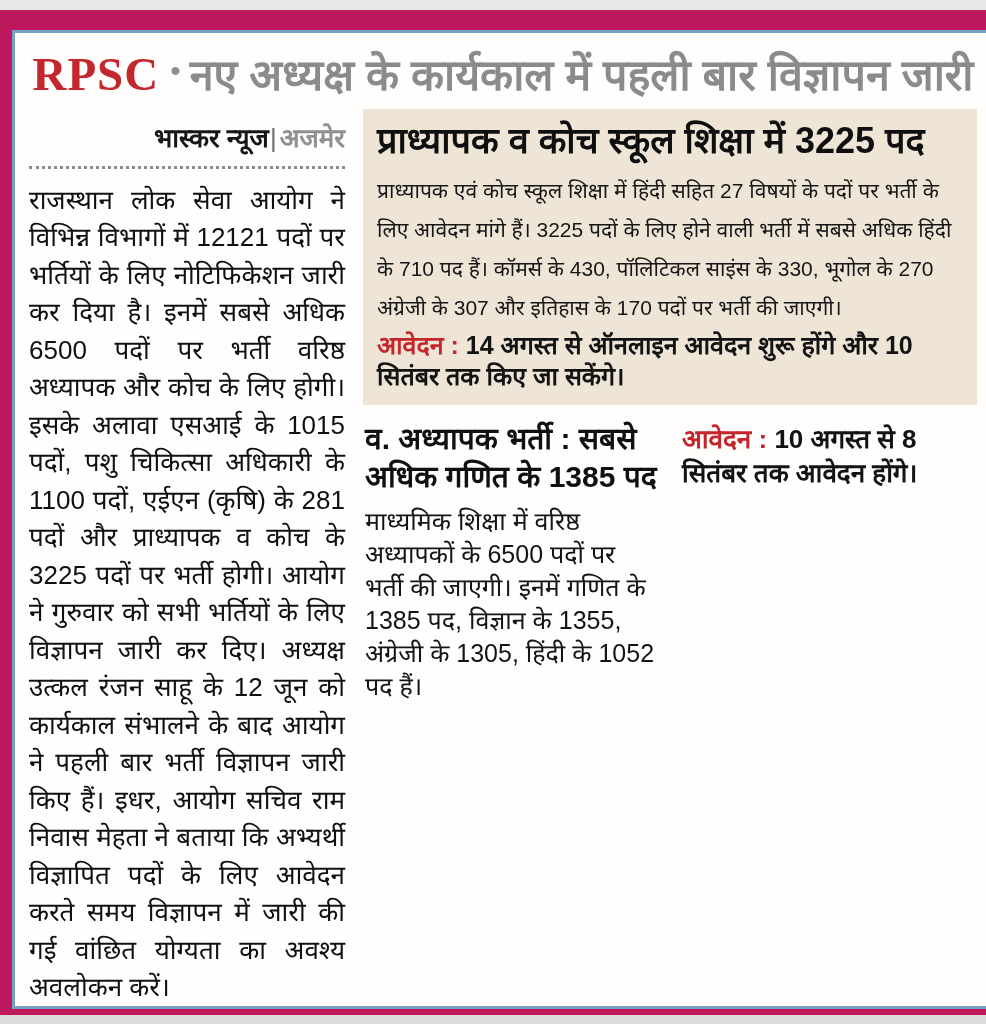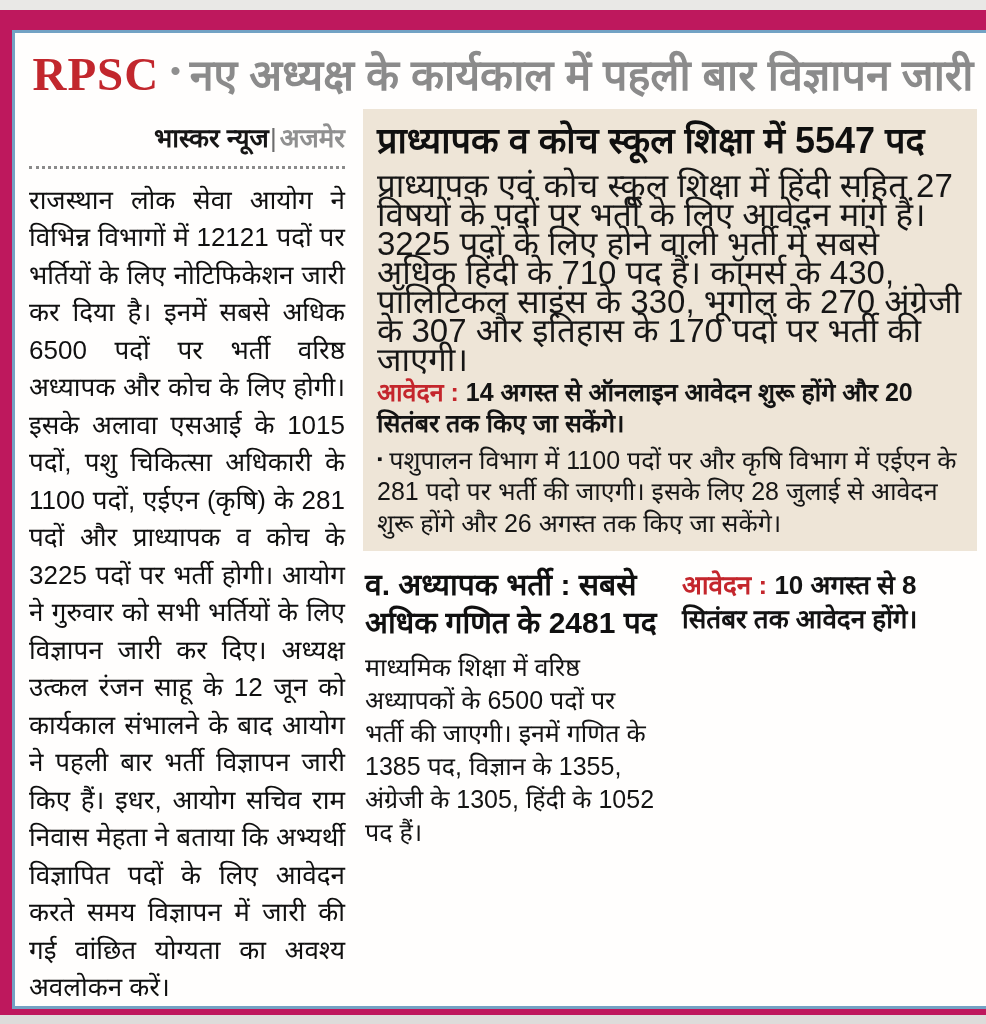--- a/index.html
+++ b/index.html
@@ -41,21 +41,21 @@
   .byline-loc{color:#909090;font-weight:700;}
   .dotted-rule{margin:11px 0 13px;border-bottom:3px dotted #8b8b8b;height:0;}
   .lead-body{
     font-size:26px;line-height:37.5px;text-align:justify;
     color:#101010;margin:0;
   }
   .right-col{flex:1;min-width:0;display:flex;flex-direction:column;}
   
   .highlight-box{background:#eee5d7;padding:8px 14px 12px;}
   .box-heading{font-size:36px;font-weight:800;color:#0f0f0f;margin:2px 0 8px;line-height:1.22;}
-  .box-body{font-size:33px;line-height:29px;color:#161616;margin:0;}
+  .box-body{font-size:21px;line-height:39px;color:#161616;margin:0;}
   .avedan{font-size:25px;line-height:31.5px;margin:3px 0 0;}
   .avedan-label{color:#c4262c;font-weight:700;}
   .avedan-text{font-weight:700;color:#131313;}
   .bullet-item{font-size:25px;line-height:31.5px;margin:3px 0 0;color:#161616;}
   .bullet-glyph{font-size:15px;vertical-align:5px;margin-right:7px;color:#111;}
   
   .sub-cols{display:flex;gap:24px;margin-top:15px;padding:0 2px;}
   .sub-col{flex:1;min-width:0;}
   .sub-heading{font-size:30px;font-weight:800;line-height:1.27;color:#101010;margin:0 0 9px;}
   .sub-body{font-size:25px;line-height:33px;color:#141414;margin:0;}
@@ -81,35 +81,32 @@
         <div class="byline">
           <span class="byline-source">भास्कर न्यूज</span><span class="byline-sep">|</span><span class="byline-loc">अजमेर</span>
         </div>
         <div class="dotted-rule"></div>
         <p class="lead-body">राजस्थान लोक सेवा आयोग ने विभिन्न विभागों में 12121 पदों पर भर्तियों के लिए नोटिफिकेशन जारी कर दिया है। इनमें सबसे अधिक 6500 पदों पर भर्ती वरिष्ठ अध्यापक और कोच के लिए होगी। इसके अलावा एसआई के 1015 पदों, पशु चिकित्सा अधिकारी के 1100 पदों, एईएन (कृषि) के 281 पदों और प्राध्यापक व कोच के 3225 पदों पर भर्ती होगी। आयोग ने गुरुवार को सभी भर्तियों के लिए विज्ञापन जारी कर दिए। अध्यक्ष उत्कल रंजन साहू के 12 जून को कार्यकाल संभालने के बाद आयोग ने पहली बार भर्ती विज्ञापन जारी किए हैं। इधर, आयोग सचिव राम निवास मेहता ने बताया कि अभ्यर्थी विज्ञापित पदों के लिए आवेदन करते समय विज्ञापन में जारी की गई वांछित योग्यता का अवश्य अवलोकन करें।</p>
       </div>
 
       <div class="right-col">
 
         <div class="highlight-box">
-          <h2 class="box-heading">प्राध्यापक व कोच स्कूल शिक्षा में 5547 पद</h2>
+          <h2 class="box-heading">प्राध्यापक व कोच स्कूल शिक्षा में 3225 पद</h2>
           <p class="box-body">प्राध्यापक एवं कोच स्कूल शिक्षा में हिंदी सहित 27 विषयों के पदों पर भर्ती के लिए आवेदन मांगे हैं। 3225 पदों के लिए होने वाली भर्ती में सबसे अधिक हिंदी के 710 पद हैं। कॉमर्स के 430, पॉलिटिकल साइंस के 330, भूगोल के 270 अंग्रेजी के 307 और इतिहास के 170 पदों पर भर्ती की जाएगी।</p>
           <p class="avedan">
             <span class="avedan-label">आवेदन :</span>
-            <span class="avedan-text">14 अगस्त से ऑनलाइन आवेदन शुरू होंगे और 20 सितंबर तक किए जा सकेंगे।</span>
-          </p>
-          <p class="bullet-item">
-            <span class="bullet-glyph">▪</span><span>पशुपालन विभाग में 1100 पदों पर और कृषि विभाग में एईएन के 281 पदो पर भर्ती की जाएगी। इसके लिए 28 जुलाई से आवेदन शुरू होंगे और 26 अगस्त तक किए जा सकेंगे।</span>
+            <span class="avedan-text">14 अगस्त से ऑनलाइन आवेदन शुरू होंगे और 10 सितंबर तक किए जा सकेंगे।</span>
           </p>
         </div>
 
         <div class="sub-cols">
 
           <div class="sub-col">
-            <h3 class="sub-heading">व. अध्यापक भर्ती : सबसे अधिक गणित के 2481 पद</h3>
+            <h3 class="sub-heading">व. अध्यापक भर्ती : सबसे अधिक गणित के 1385 पद</h3>
             <p class="sub-body">माध्यमिक शिक्षा में वरिष्ठ अध्यापकों के 6500 पदों पर भर्ती की जाएगी। इनमें गणित के 1385 पद, विज्ञान के 1355, अंग्रेजी के 1305, हिंदी के 1052 पद हैं।</p>
 
           </div>
 
           <div class="sub-col">
             <p class="avedan">
               <span class="avedan-label">आवेदन :</span>
               <span class="avedan-text">10 अगस्त से 8 सितंबर तक आवेदन होंगे।</span>
             </p>
           </div>

